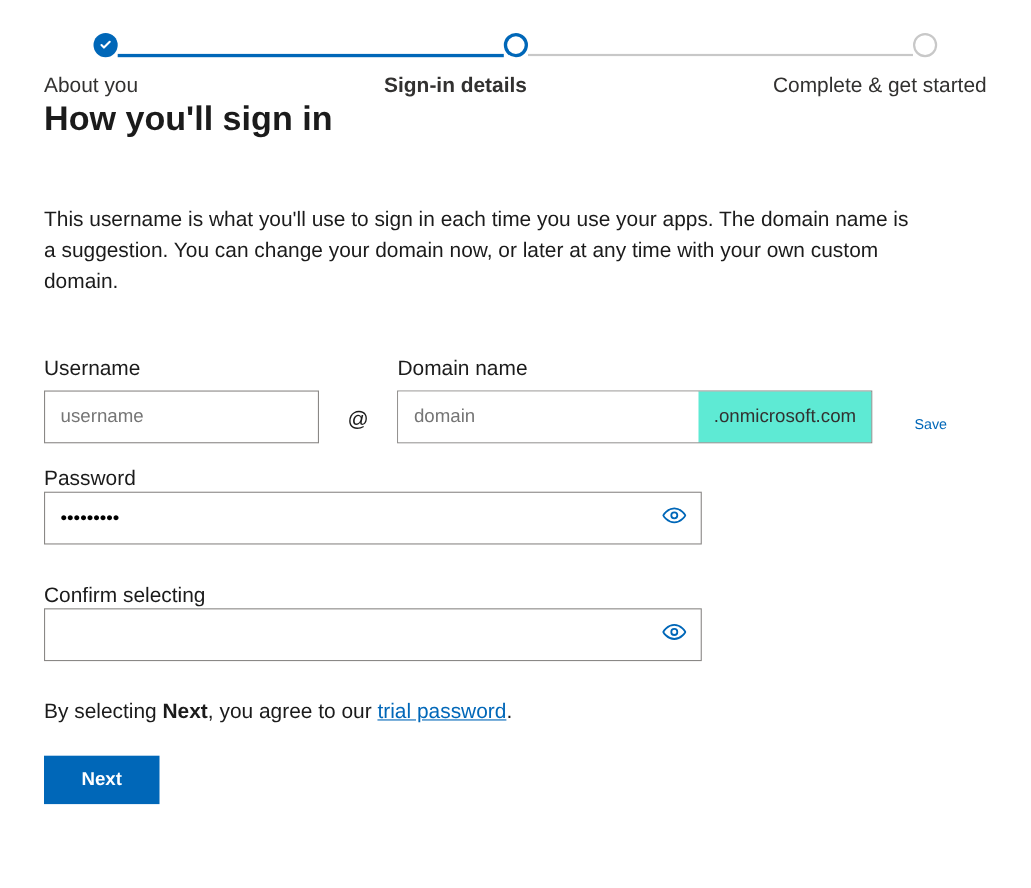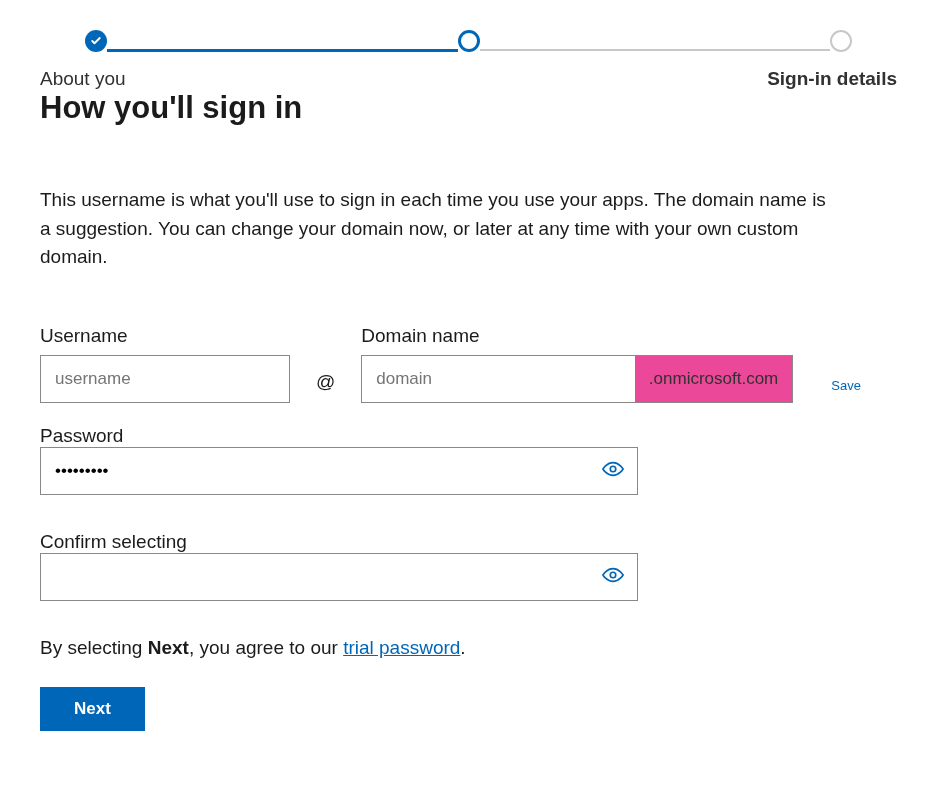--- a/index.html
+++ b/index.html
@@ -116,21 +116,21 @@
       border: 1px solid #8a8886;
       height: 48px;
       align-items: stretch;
     }
     .domain-combo input {
       border: none;
       flex: 1;
       height: 46px;
     }
     .domain-suffix {
-      background: #ec4899;
+      background: #5eead4;
       padding: 0 14px;
       display: flex;
       align-items: center;
       font-size: 17px;
       color: #323130;
     }
     .save-link {
       color: #0067b8;
       font-size: 13px;
       cursor: pointer;
@@ -191,20 +191,21 @@
         </svg>
     </div>
     <div class="connector done"></div>
     <div class="step-circle current"></div>
     <div class="connector upcoming"></div>
     <div class="step-circle upcoming"></div>
   </div>
   <div class="stepper-labels">
     <span class="step-label">About you</span>
     <span class="step-label current">Sign-in details</span>
+    <span class="step-label">Complete &amp; get started</span>
   </div>
 </div>
 
 <h1>How you'll sign in</h1>
 
 <p class="description">This username is what you'll use to sign in each time you use your apps. The domain name is a suggestion. You can change your domain now, or later at any time with your own custom domain.</p>
 
 <div class="form-row">
   <div class="field username-field">
     <label class="field-label">Username</label>

